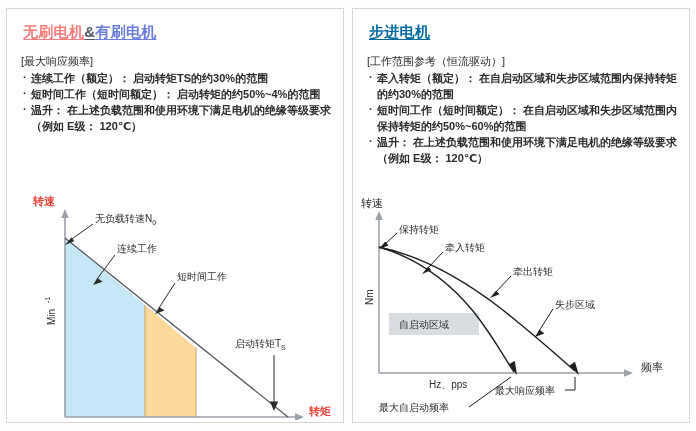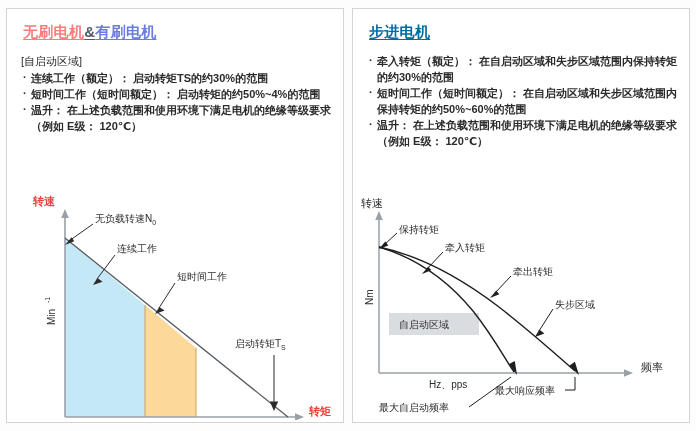--- a/index.html
+++ b/index.html
@@ -92,21 +92,21 @@
 
 <div class="stage">
 
   <div class="panel">
 
     <div class="title">
       <span class="t-red">无刷电机</span><span class="t-amp">&amp;</span><span class="t-blue">有刷电机</span>
     </div>
 
     <div class="bodytext">
-      <div class="head">[自启动区域]</div>
+      <div class="head">[最大响应频率]</div>
       <ul>
         <li>连续工作（额定）： 启动转矩TS的约30%的范围</li>
         <li>短时间工作（短时间额定）： 启动转矩的约50%~4%的范围</li>
         <li>温升： 在上述负载范围和使用环境下满足电机的绝缘等级要求（例如 E级： 120℃）</li>
       </ul>
     </div>
 
     <div class="chart-wrap">
       <svg width="338" height="225" viewBox="0 0 338 225">
 
@@ -152,20 +152,21 @@
     </div>
   </div>
 
   <div class="panel">
 
     <div class="title">
       <span class="t-orange">步进电机</span>
     </div>
 
     <div class="bodytext">
+      <div class="head">[工作范围参考（恒流驱动）]</div>
       <ul>
         <li>牵入转矩（额定）： 在自启动区域和失步区域范围内保持转矩的约30%的范围</li>
         <li>短时间工作（短时间额定）： 在自启动区域和失步区域范围内保持转矩的约50%~60%的范围</li>
         <li>温升： 在上述负载范围和使用环境下满足电机的绝缘等级要求（例如 E级： 120℃）</li>
       </ul>
     </div>
 
     <div class="chart-wrap">
       <svg width="338" height="225" viewBox="0 0 338 225">
 

